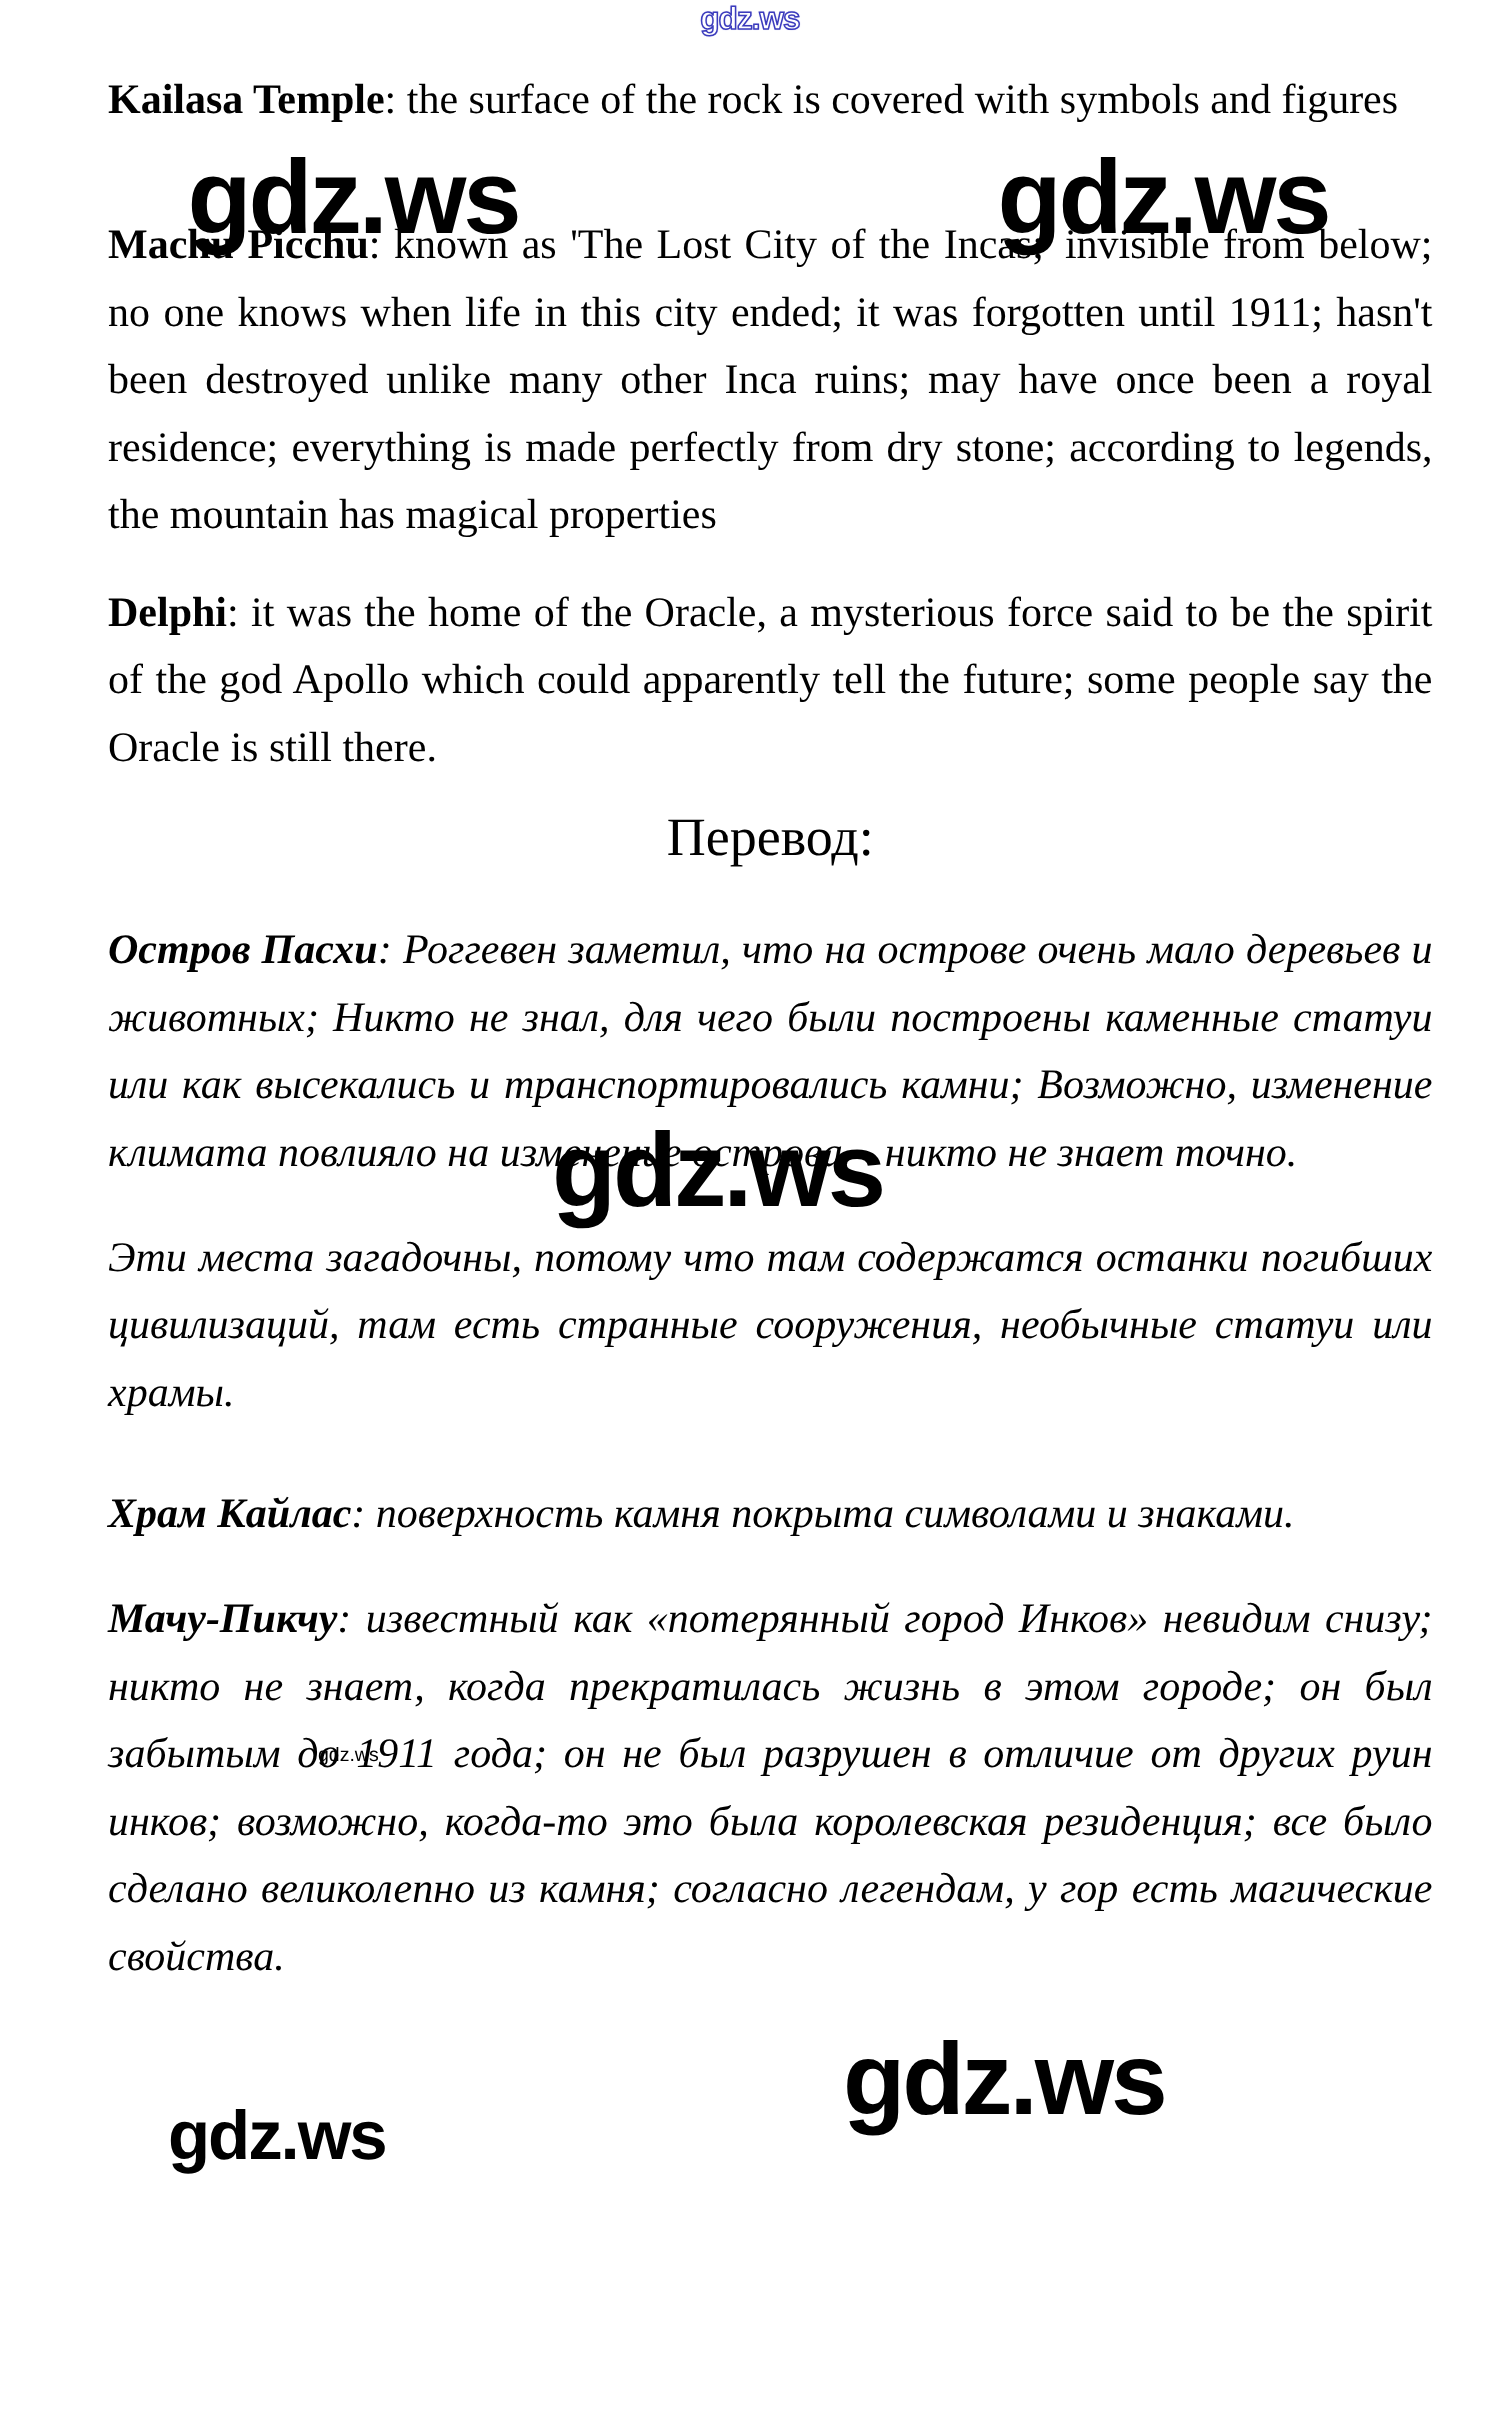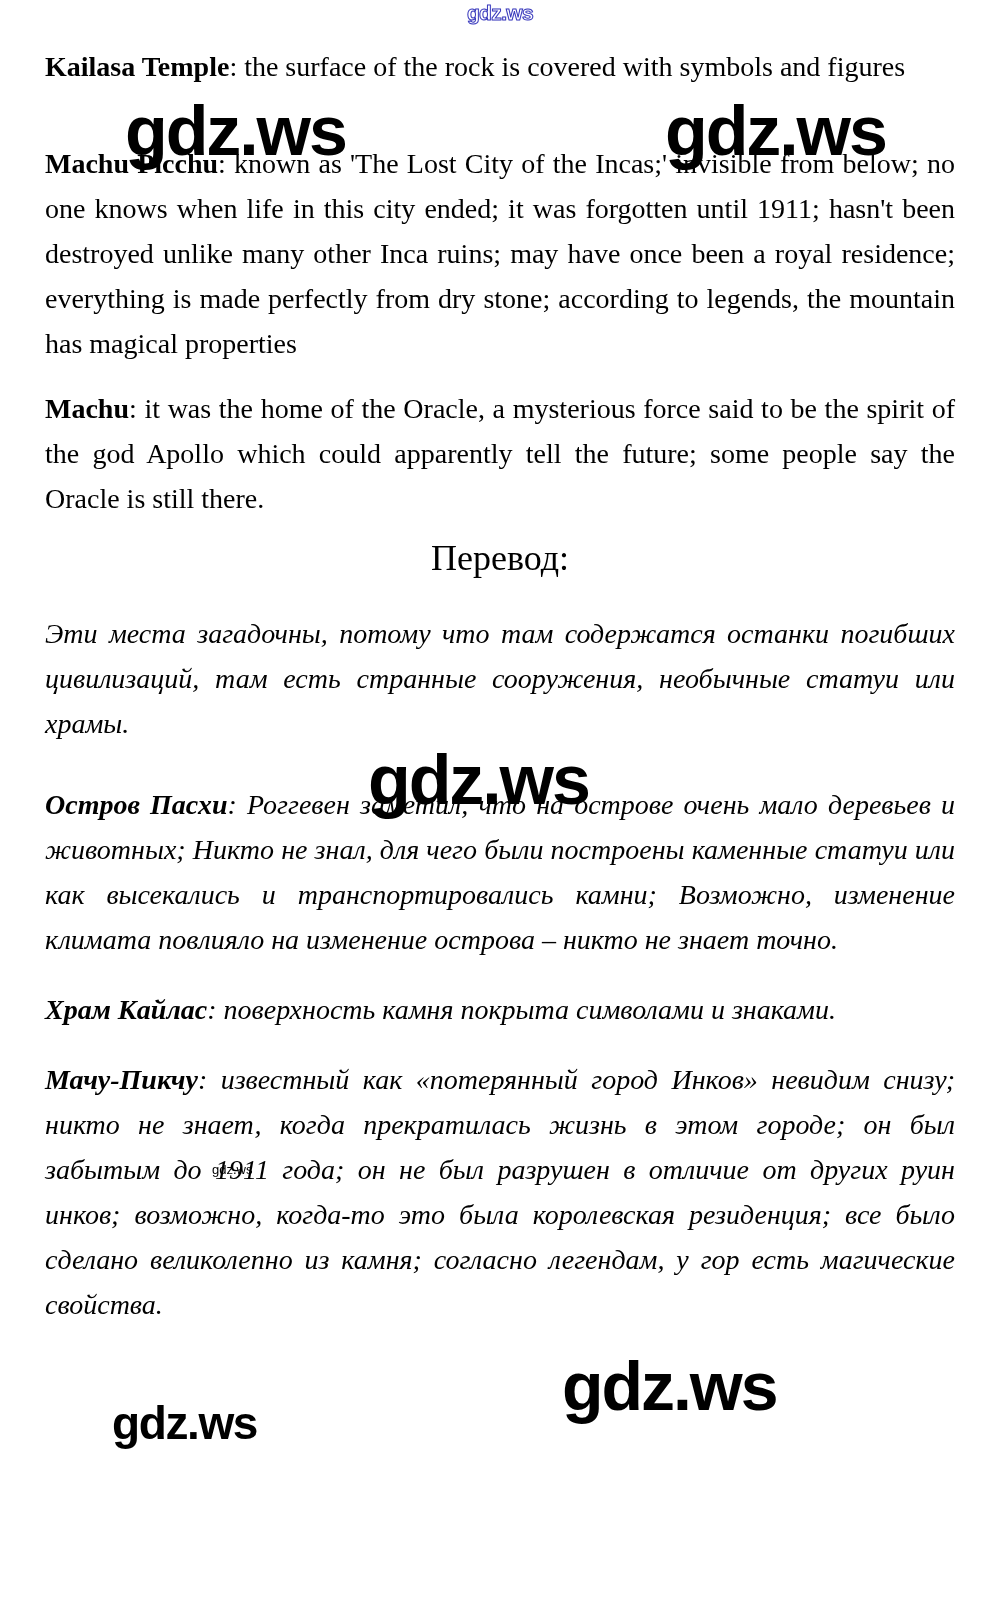--- a/index.html
+++ b/index.html
@@ -6,21 +6,21 @@
   .page{
     position:relative;
     width:1000px;
     height:1616px;
     background:#ffffff;
     color:#000000;
     font-family:"Liberation Serif", serif;
     overflow:hidden;
   }
   .content{
-    padding:44px 45px 0 45px;
+    padding:44px 45px 0 72px;
   }
   p.entry{
     font-size:28px;
     line-height:45px;
     text-align:justify;
     margin:0 0 25px 0;
   }
   p.entry .term{font-weight:bold;}
   p.en{font-style:normal;}
   p.ru{font-style:italic;}
@@ -79,27 +79,27 @@
   <div class="wm wm-big wm-d">gdz.ws</div>
   <div class="wm wm-med">gdz.ws</div>
   <div class="wm wm-tiny">gdz.ws</div>
 
   <div class="content">
 
     <p class="entry en" id="p-kailasa-en"><b class="term">Kailasa Temple</b><span>: the surface of the rock is covered with symbols and figures</span></p>
 
     <p class="entry en" id="p-machu-en"><b class="term">Machu Picchu</b><span>: known as 'The Lost City of the Incas;' invisible from below; no one knows when life in this city ended; it was forgotten until 1911; hasn't been destroyed unlike many other Inca ruins; may have once been a royal residence; everything is made perfectly from dry stone; according to legends, the mountain has magical properties</span></p>
 
-    <p class="entry en" id="p-delphi-en"><b class="term">Machu</b><span>: it was the home of the Oracle, a mysterious force said to be the spirit of the god Apollo which could apparently tell the future; some people say the Oracle is still there.</span></p>
+    <p class="entry en" id="p-delphi-en"><b class="term">Delphi</b><span>: it was the home of the Oracle, a mysterious force said to be the spirit of the god Apollo which could apparently tell the future; some people say the Oracle is still there.</span></p>
 
     <p class="heading">Перевод:</p>
 
+    <p class="entry ru" id="p-easter-ru"><b class="term">Остров Пасхи</b><span>: Роггевен заметил, что на острове очень мало деревьев и животных; Никто не знал, для чего были построены каменные статуи или как высекались и транспортировались камни; Возможно, изменение климата повлияло на изменение острова – никто не знает точно.</span></p>
+
     <p class="entry ru" id="p-intro-ru">Эти места загадочны, потому что там содержатся останки погибших цивилизаций, там есть странные сооружения, необычные статуи или храмы.</p>
-
-    <p class="entry ru" id="p-easter-ru"><b class="term">Остров Пасхи</b><span>: Роггевен заметил, что на острове очень мало деревьев и животных; Никто не знал, для чего были построены каменные статуи или как высекались и транспортировались камни; Возможно, изменение климата повлияло на изменение острова – никто не знает точно.</span></p>
 
     <p class="entry ru" id="p-kailasa-ru"><b class="term">Храм Кайлас</b><span>: поверхность камня покрыта символами и знаками.</span></p>
 
     <p class="entry ru" id="p-machu-ru"><b class="term">Мачу-Пикчу</b><span>: известный как «потерянный город Инков» невидим снизу; никто не знает, когда прекратилась жизнь в этом городе; он был забытым до 1911 года; он не был разрушен в отличие от других руин инков; возможно, когда-то это была королевская резиденция; все было сделано великолепно из камня; согласно легендам, у гор есть магические свойства.</span></p>
 
 
   </div>
 </div>
 
 </body></html>

